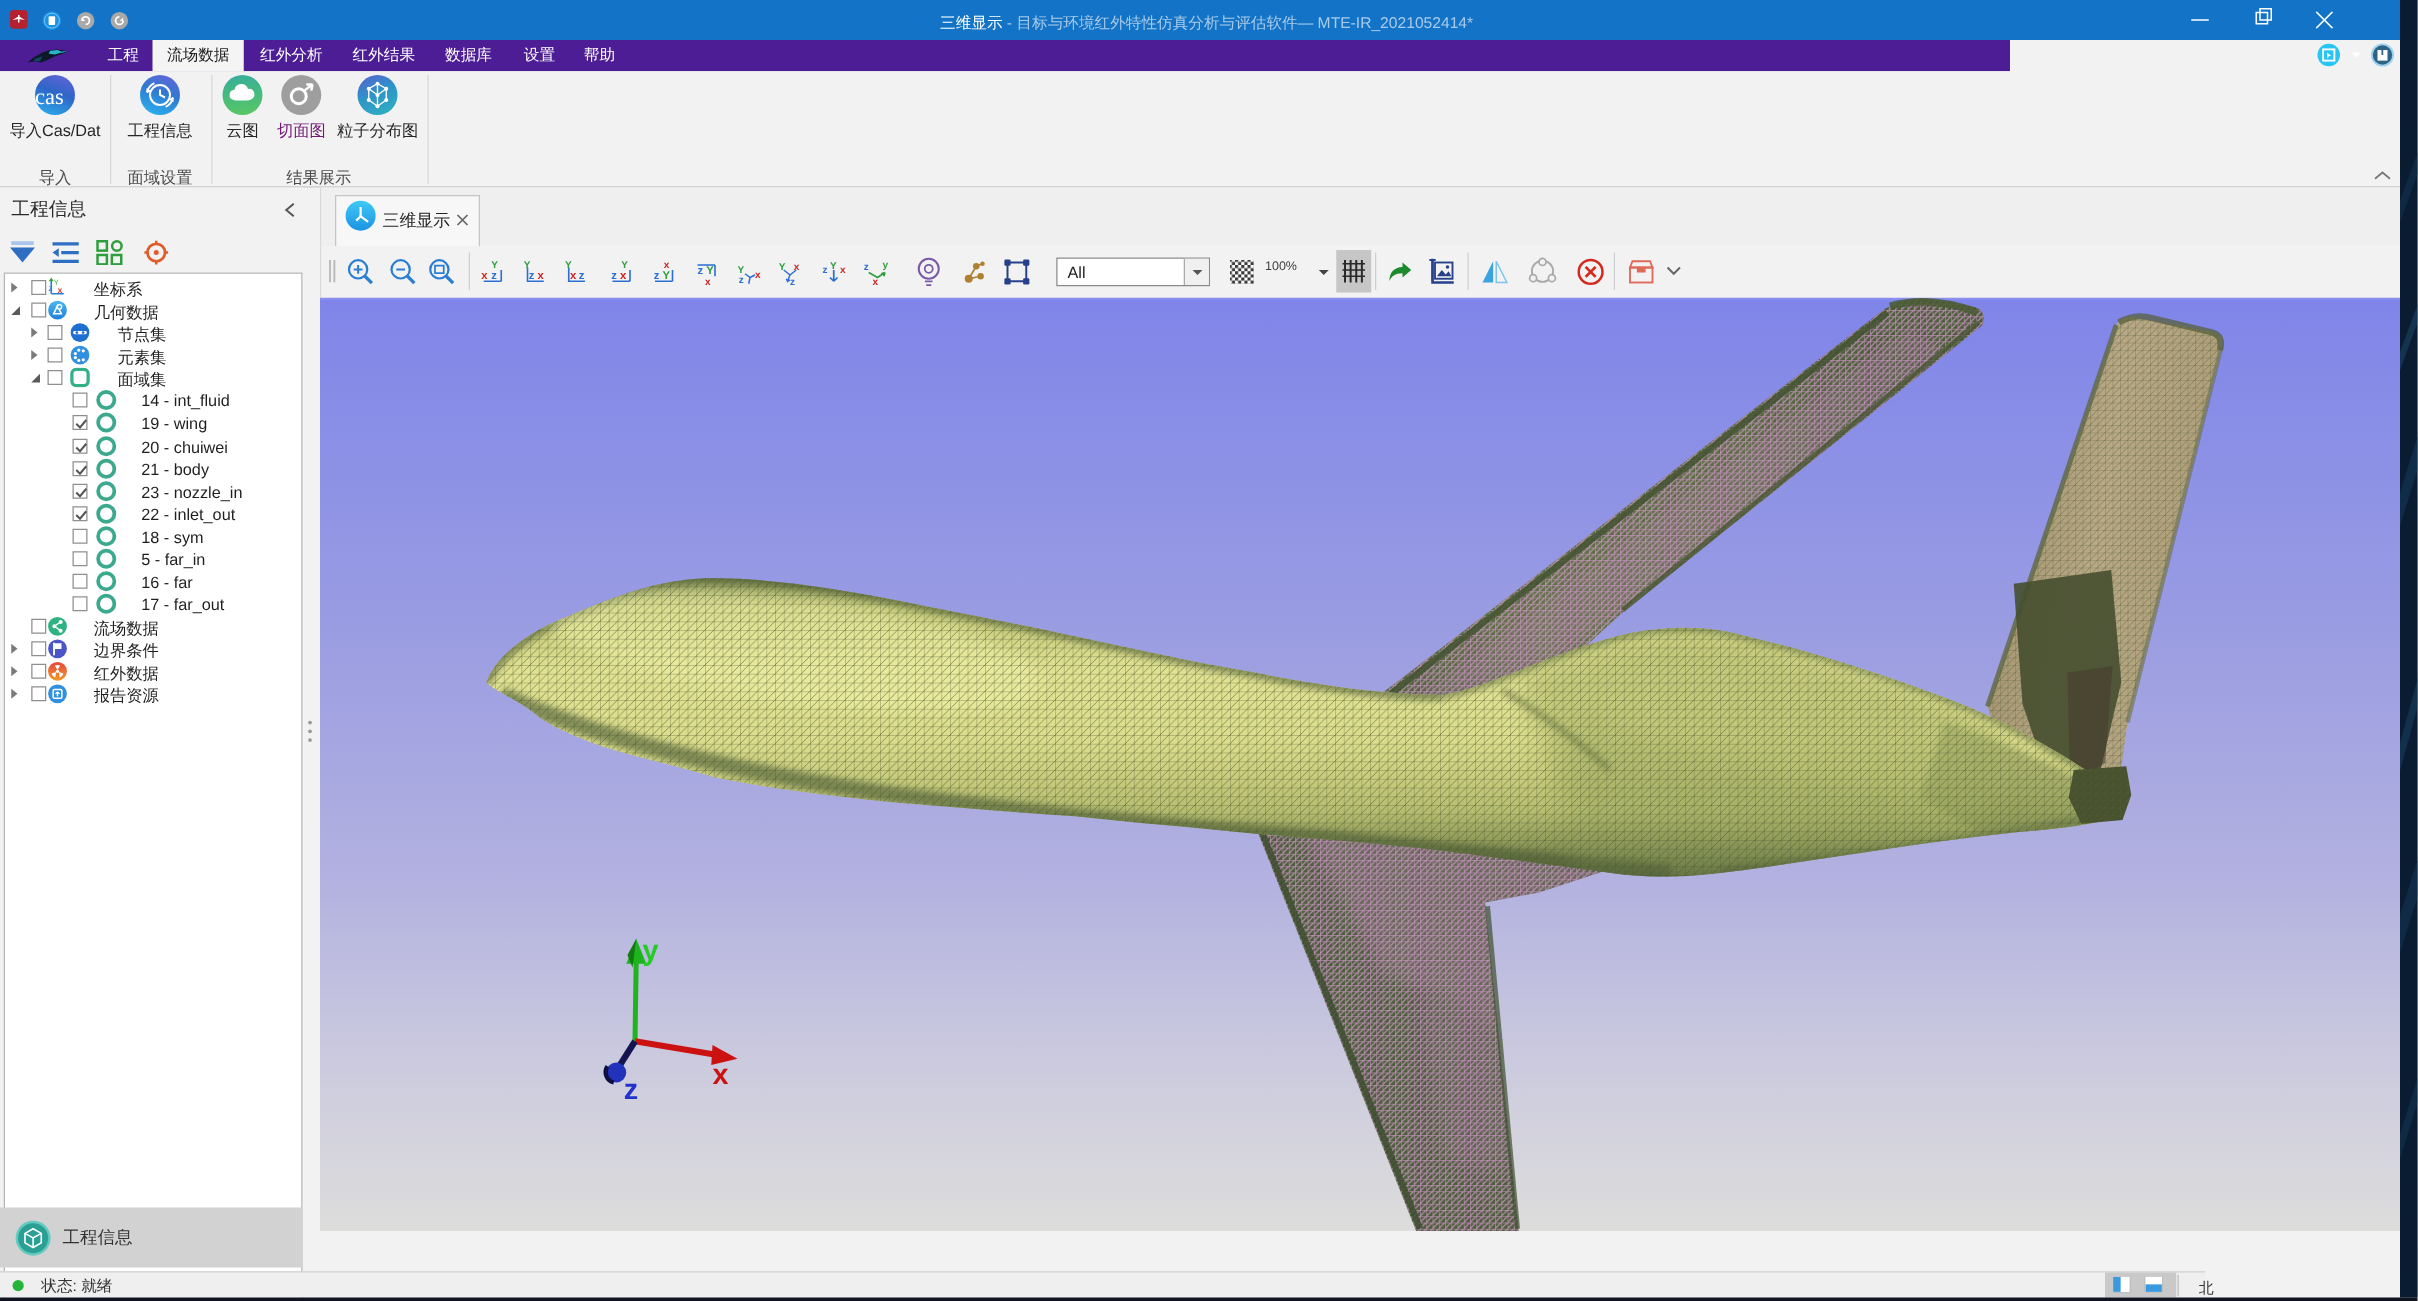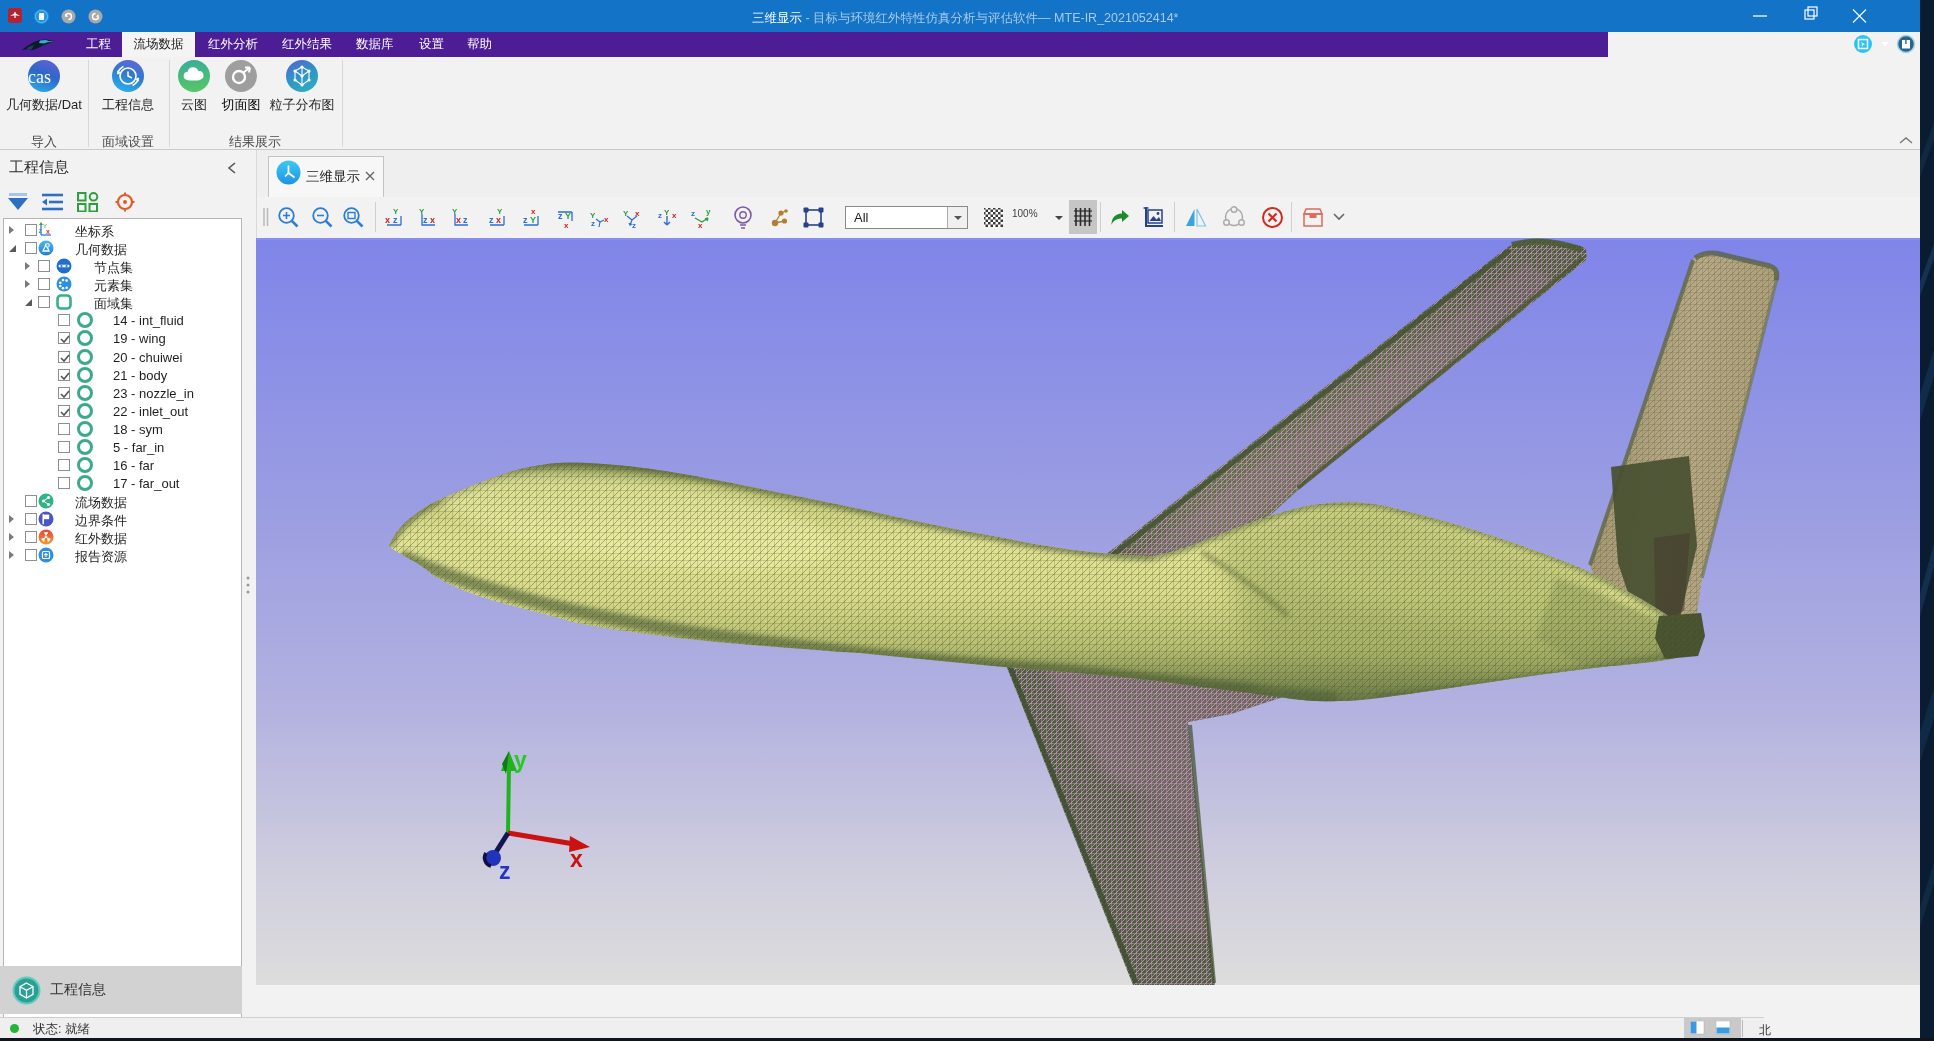--- a/index.html
+++ b/index.html
@@ -88,21 +88,21 @@
    <circle cx="54" cy="10" r="8.5" fill="#2d6486" stroke="#9fd2ee" stroke-width="1.5"></circle>
       <rect x="50" y="6" width="8" height="8.5" fill="#fff"></rect>
       <rect x="53.2" y="6" width="1.4" height="4" fill="#2d6486"></rect>
  </svg>
 </div>
 
 <div class="abs" id="ribbon">
  <div class="rbicon" style="left:28px;background:linear-gradient(200deg,#6a62d8 0%,#2f66c8 45%,#2cb2ee 100%)">
    <div style="position:absolute;left:0;top:7px;width:32px;text-align:left;font-family:'Liberation Serif',serif;font-size:18px;color:#fff">cas</div>
  </div>
- <div class="rblabel" style="left:44px">几何数据/Dat</div>
+ <div class="rblabel" style="left:44px">导入Cas/Dat</div>
  <div class="rgroup" style="left:44px">导入</div>
  <div class="rsep" style="left:88px"></div>
  <div class="rbicon" style="left:112px;background:linear-gradient(200deg,#6a62d8 0%,#2f7ad2 45%,#2ab8f0 100%)">
   <svg width="32" height="32" viewBox="0 0 32 32">
         <circle cx="16" cy="16" r="8" fill="none" stroke="#fff" stroke-width="1.6"></circle>
         <path d="M16 11.5 V16 L20 18" stroke="#fff" stroke-width="1.6" fill="none"></path>
         <path d="M5.5 14 a11 11 0 0 1 6 -7.5" stroke="#fff" stroke-width="1.5" fill="none"></path>
         <path d="M26.5 18 a11 11 0 0 1 -6 7.5" stroke="#fff" stroke-width="1.5" fill="none"></path>
         <path d="M5 10.5 l0.7 4 l3.4 -2z" fill="#fff"></path>
         <path d="M27 21.5 l-0.7 -4 l-3.4 2z" fill="#fff"></path>
@@ -116,21 +116,21 @@
         <path d="M9 20 a4.2 4.2 0 0 1 0.6 -8.3 a5.6 5.6 0 0 1 10.8 -0.6 a4.4 4.4 0 0 1 2.4 8.4 q-1.5 0.9 -3.8 0.9 h-7 q-2 0 -3 -0.4z" fill="#fff"></path>
       </svg>
  </div>
  <div class="rblabel" style="left:194px">云图</div>
  <div class="rbicon" style="left:225px;background:#9e9e9e">
   <svg width="32" height="32" viewBox="0 0 32 32">
         <circle cx="14" cy="17" r="6" fill="none" stroke="#fff" stroke-width="2.4"></circle>
         <path d="M18.5 12.5 L25 7.5 M25 7.5 h-5 M25 7.5 l-1 5" stroke="#fff" stroke-width="2" fill="none"></path>
       </svg>
  </div>
- <div class="rblabel" style="left:241px;color:#000000">切面图</div>
+ <div class="rblabel" style="left:241px;color:#701a75">切面图</div>
  <div class="rbicon" style="left:286px;background:linear-gradient(155deg,#5a5fd0 0%,#2e93c8 45%,#30b2c0 100%)">
   <svg width="32" height="32" viewBox="0 0 32 32">
         <g stroke="#fff" stroke-width="1.1" fill="none">
           <path d="M16 7 L23 11 V20 L16 25 L9 20 V11 Z"></path>
           <path d="M16 7 V16 M9 11 L16 16 L23 11 M16 16 L16 25"></path>
         </g>
         <g fill="#fff">
           <circle cx="16" cy="7" r="1.6"></circle>
           <circle cx="23" cy="11" r="1.6"></circle>
           <circle cx="9" cy="11" r="1.6"></circle>

